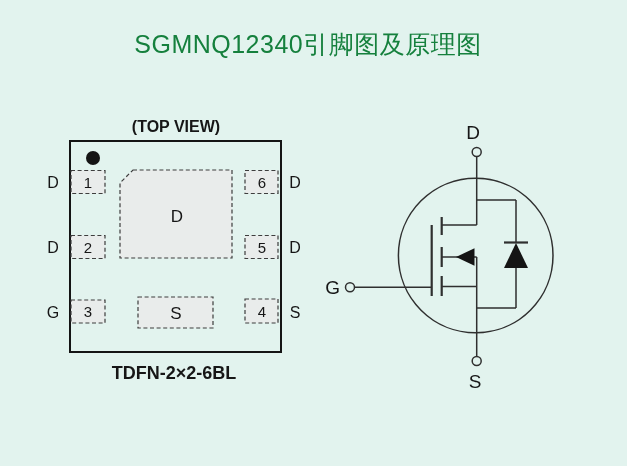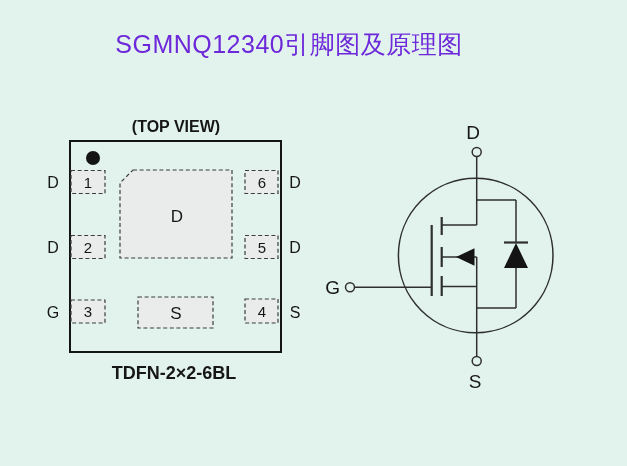--- a/index.html
+++ b/index.html
@@ -4,22 +4,23 @@
 <style>
   html,body{margin:0;padding:0;}
   body{
     width:627px;height:466px;position:relative;overflow:hidden;
     background:#e2f3ee;
     font-family:"Liberation Sans", sans-serif;
   }
   .page-title{
     position:absolute;top:28px;left:0;width:578px;
     text-align:center;
-    font-size:25px;font-weight:500;color:#6d28d9;
+    font-size:25px;font-weight:500;color:#15803d;
     letter-spacing:0.5px;
+    padding-left:19px;
   }
   svg{position:absolute;left:0;top:0;}
   svg text{fill:#161616;}
   .t-view{font-size:16px;font-weight:bold;}
   .t-pkgname{font-size:18px;font-weight:bold;}
   .t-pin{font-size:15px;}
   .t-sig{font-size:16px;}
   .t-pad{font-size:17px;}
   .t-sch{font-size:19px;}
   .pad{fill:#e9eceb;stroke:#3d3d3d;stroke-width:1.2;stroke-dasharray:4 2.6;}

